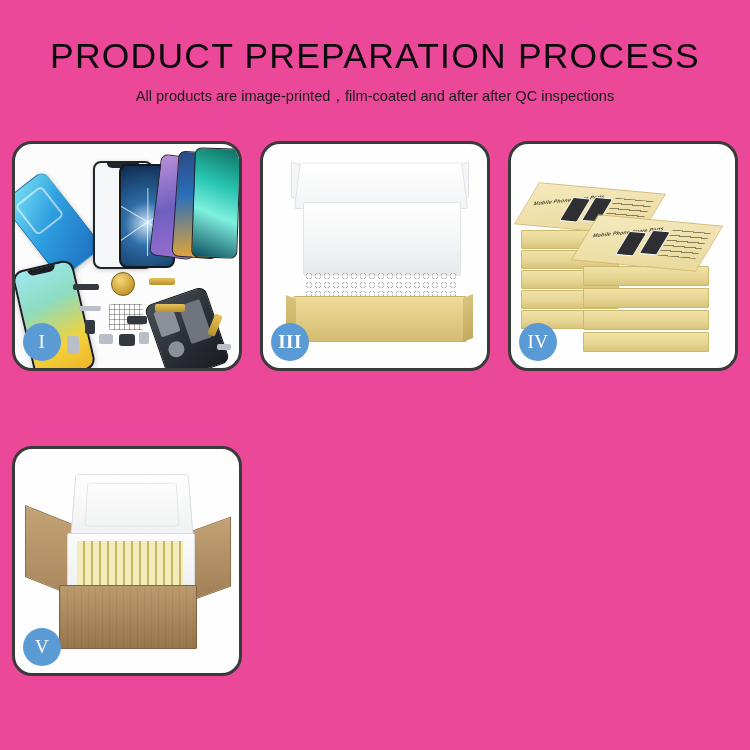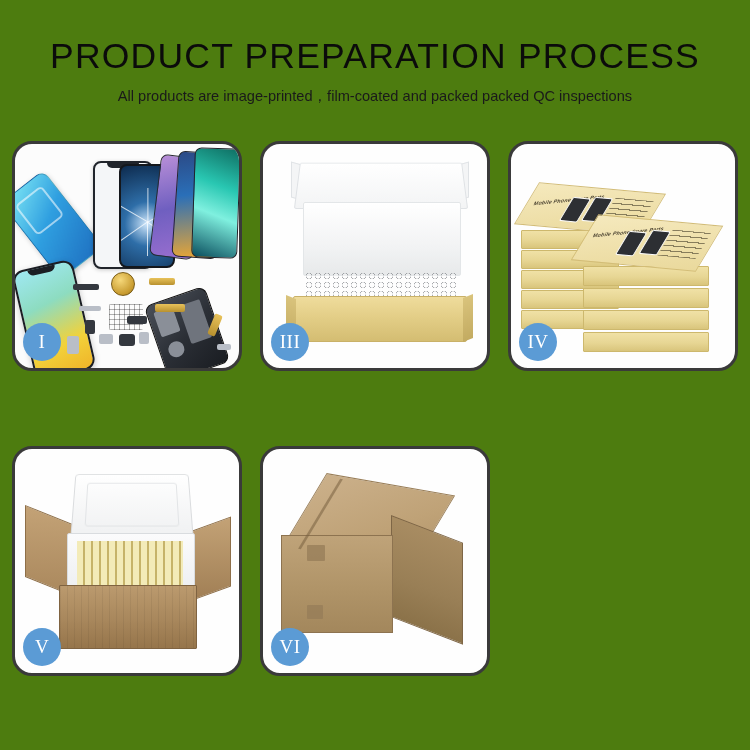--- a/index.html
+++ b/index.html
@@ -11,21 +11,21 @@
     width: 750px;
     height: 750px;
     overflow: hidden;
     font-family: "Liberation Sans", sans-serif;
     color: #111111;
   }
   .page {
     position: relative;
     width: 750px;
     height: 750px;
-    background: #4d7c0f;
+    background: #ec4899;
   }
 
   
   .header {
     position: absolute;
     left: 0;
     top: 34px;
     width: 750px;
     text-align: center;
   }
@@ -240,21 +240,21 @@
   .bag-flex{
     position:absolute; background: linear-gradient(180deg,#d9a860,#b07f34);
     border-radius:2px; opacity:.9;
   }
   .bag-top-tab{
     position:absolute; left:60px; top:14px; width:16px; height:10px;
     background: linear-gradient(180deg,#e2bb72,#b98f3d); border-radius:2px; opacity:.9;
   }
 
   
-  .p3{ background:#fefefe; }
+  .p3{ background:#fefefe;font-weight:bold; }
   .b3-lid{
     position:absolute; left:34px; top:16px;
     width:166px; height:48px;
     background: linear-gradient(180deg,#ffffff,#f3f4f5);
     border:1px solid #dfe2e5;
     transform: perspective(260px) rotateX(22deg);
     border-radius:2px;
   }
   .b3-lid-l, .b3-lid-r{
     position:absolute; top:20px; width:16px; height:34px;
@@ -405,21 +405,21 @@
     position:absolute; background: rgba(150,124,88,.75); border-radius:1px;
   }
 </style>
 </head>
 <body>
 
 <div class="page">
 
   <div class="header">
     <div class="title">PRODUCT PREPARATION PROCESS</div>
-    <div class="subtitle">All products are image-printed，film-coated and packed packed QC inspections</div>
+    <div class="subtitle">All products are image-printed，film-coated and after after QC inspections</div>
   </div>
 
   <div class="grid">
 
     <div class="panel p1">
       <div class="scene">
         <div class="ph-back"></div>
         <div class="ph-screen-lg"></div>
         <div class="ph-glass">
           <div class="crack" style="transform:rotate(0deg)"></div>
@@ -508,26 +508,15 @@
         <div class="v-flapL"></div>
         <div class="v-flapR"></div>
         <div class="v-foam-lid"></div>
         <div class="v-foam-box"></div>
         <div class="v-inner"></div>
         <div class="v-body"></div>
       </div>
       <div class="badge">V</div>
     </div>
 
-    <div class="panel p6">
-      <div class="scene">
-        <div class="c6-top"></div>
-        <div class="c6-side"></div>
-        <div class="c6-front"></div>
-        <div class="c6-seam" style="left:56px;top:30px;width:3px;height:70px;transform:skewX(-31deg) skewY(9deg);"></div>
-        <div class="c6-tape" style="left:44px;top:96px;width:18px;height:16px;"></div>
-        <div class="c6-tape" style="left:44px;top:156px;width:16px;height:14px;"></div>
-      </div>
-      <div class="badge">VI</div>
-    </div>
 
   </div>
 </div>
 
 </body></html>

